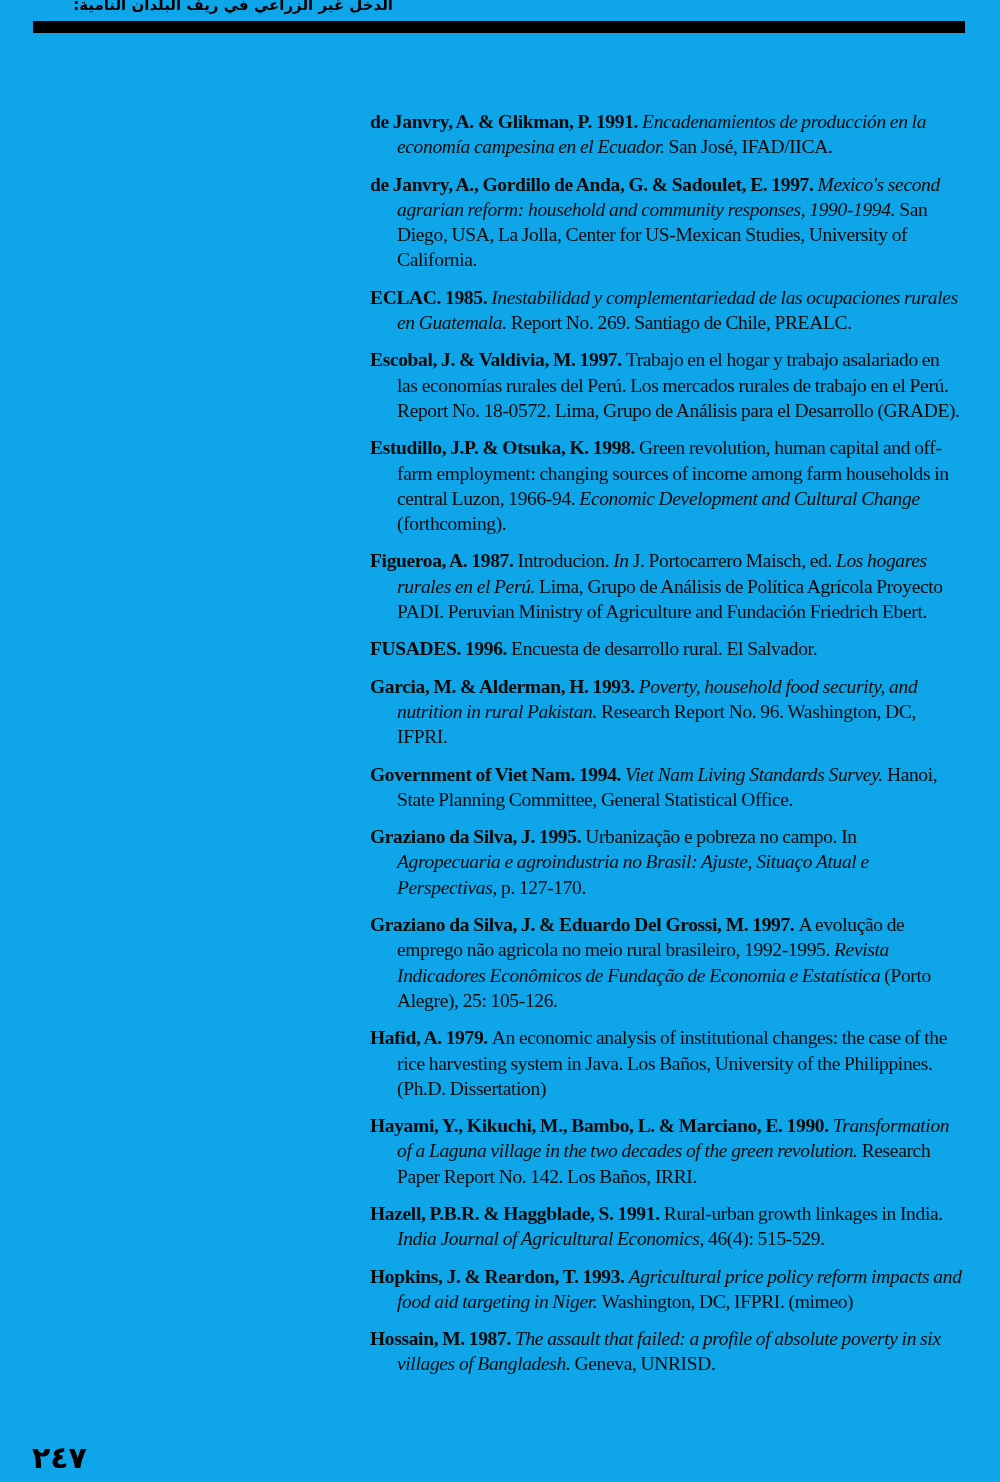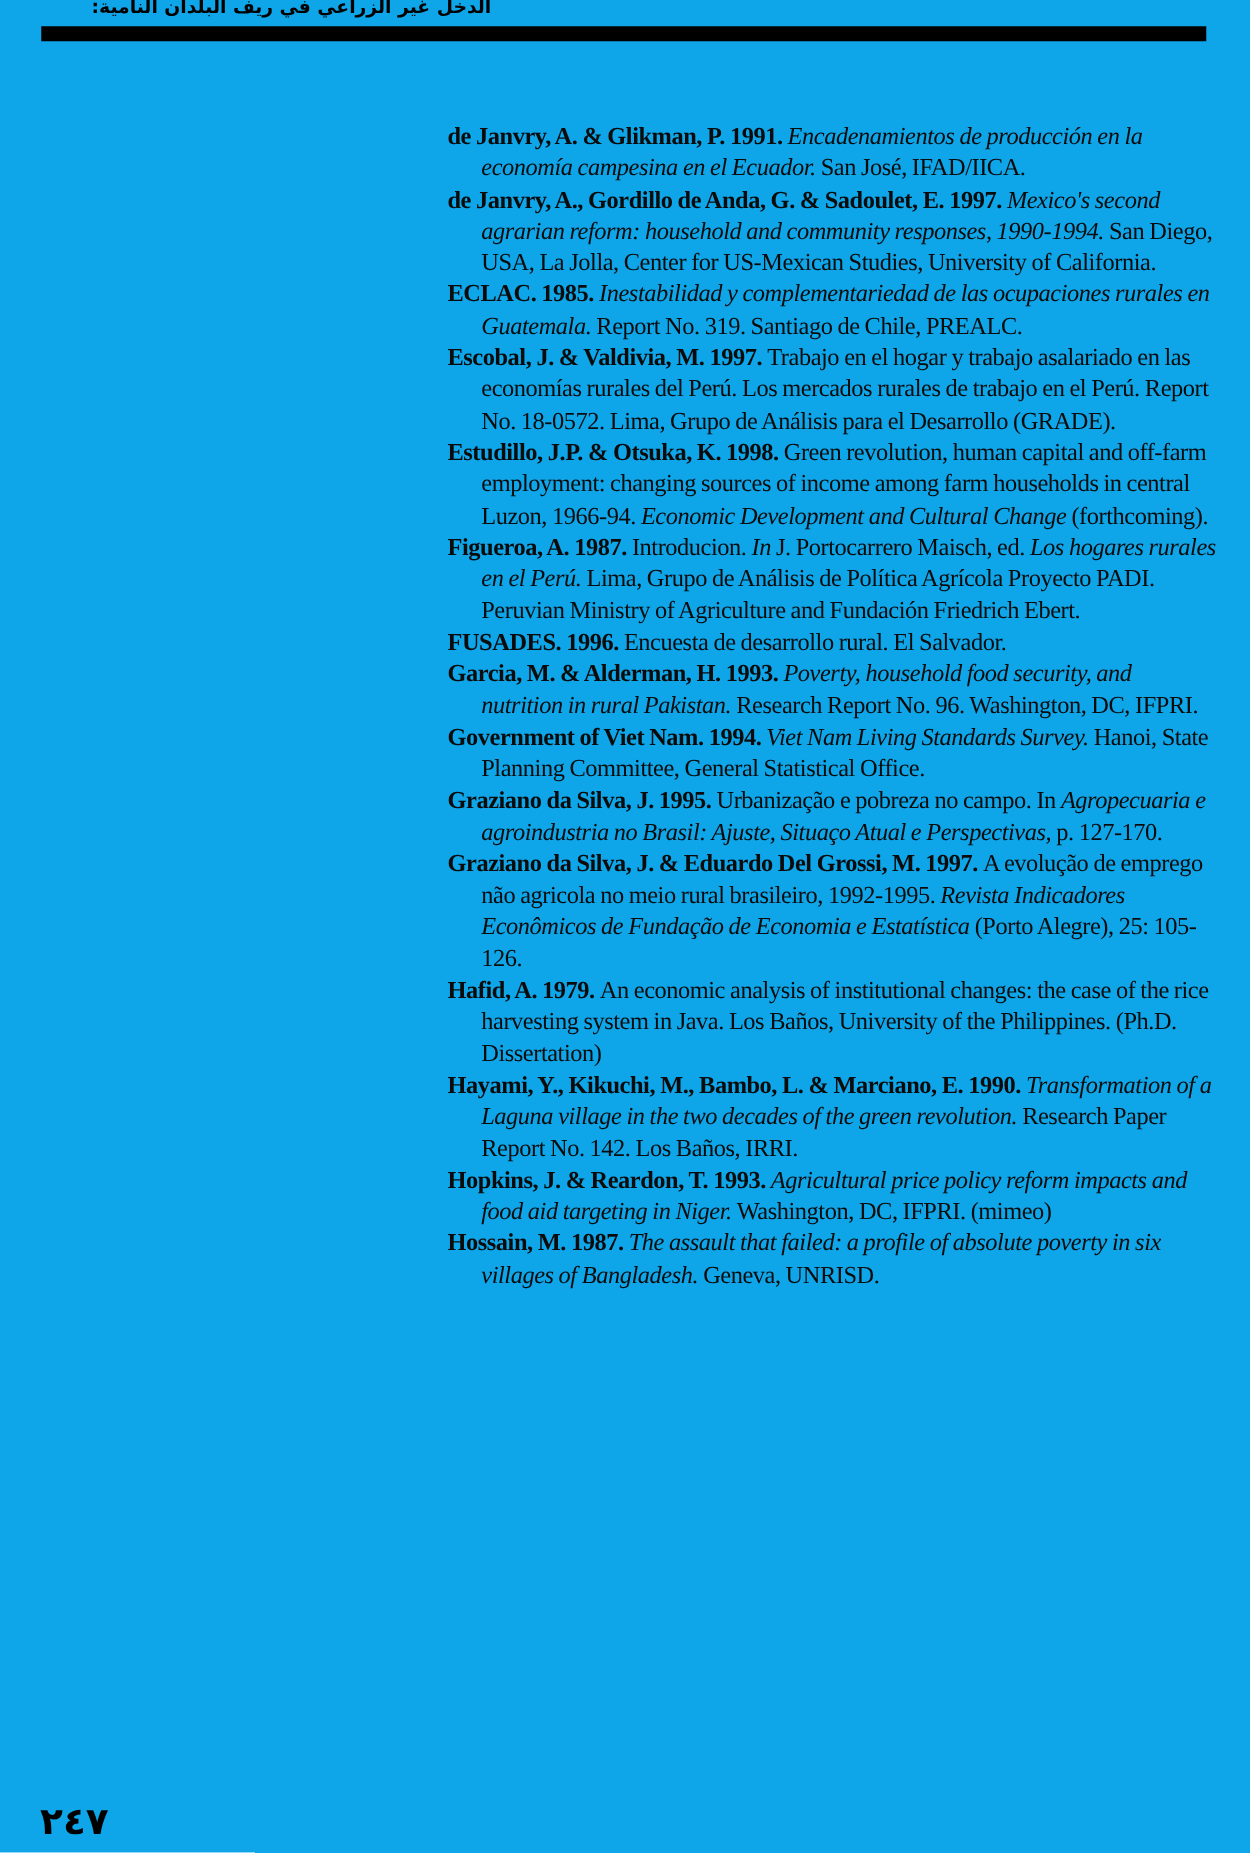--- a/index.html
+++ b/index.html
@@ -43,21 +43,21 @@
     position: absolute;
     left: 358px;
     top: 97px;
     width: 616px;
     font-size: 19.5px;
     line-height: 25.3px;
     letter-spacing: -0.35px;
     word-spacing: -0.5px;
   }
   .refs p {
-    margin: 0;
+    margin: 12px;
     padding-left: 27px;
     text-indent: -27px;
   }
   .run-b { font-weight: bold; }
   .run-i { font-style: italic; }
   .run-r { font-weight: normal; font-style: normal; }
   .page-number {
     position: absolute;
     left: 32px;
     top: 1440px;
@@ -70,28 +70,29 @@
 </style>
 </head>
 <body>
 
 <div class="page">
   <div class="arabic-header">الدخل غير الزراعي في ريف البلدان النامية:</div>
   <div class="header-rule"></div>
   <div class="refs" id="refs">
       <p><span class="run-b">de Janvry, A. &amp; Glikman, P. 1991. </span><span class="run-i">Encadenamientos de producción en la economía campesina en el Ecuador. </span><span class="run-r">San José, IFAD/IICA.</span></p>
       <p><span class="run-b">de Janvry, A., Gordillo de Anda, G. &amp; Sadoulet, E. 1997. </span><span class="run-i">Mexico's second agrarian reform: household and community responses, 1990-1994. </span><span class="run-r">San Diego, USA, La Jolla, Center for US-Mexican Studies, University of California.</span></p>
-      <p><span class="run-b">ECLAC. 1985. </span><span class="run-i">Inestabilidad y complementariedad de las ocupaciones rurales en Guatemala. </span><span class="run-r">Report No. 319. Santiago de Chile, PREALC.</span></p>
+      <p><span class="run-b">ECLAC. 1985. </span><span class="run-i">Inestabilidad y complementariedad de las ocupaciones rurales en Guatemala. </span><span class="run-r">Report No. 269. Santiago de Chile, PREALC.</span></p>
       <p><span class="run-b">Escobal, J. &amp; Valdivia, M. 1997. </span><span class="run-r">Trabajo en el hogar y trabajo asalariado en las economías rurales del Perú. Los mercados rurales de trabajo en el Perú. Report No. 18-0572. Lima, Grupo de Análisis para el Desarrollo (GRADE).</span></p>
       <p><span class="run-b">Estudillo, J.P. &amp; Otsuka, K. 1998. </span><span class="run-r">Green revolution, human capital and off-farm employment: changing sources of income among farm households in central Luzon, 1966-94. </span><span class="run-i">Economic Development and Cultural Change </span><span class="run-r">(forthcoming).</span></p>
       <p><span class="run-b">Figueroa, A. 1987. </span><span class="run-r">Introducion. </span><span class="run-i">In </span><span class="run-r">J. Portocarrero Maisch, ed. </span><span class="run-i">Los hogares rurales en el Perú. </span><span class="run-r">Lima, Grupo de Análisis de Política Agrícola Proyecto PADI. Peruvian Ministry of Agriculture and Fundación Friedrich Ebert.</span></p>
       <p><span class="run-b">FUSADES. 1996. </span><span class="run-r">Encuesta de desarrollo rural. El Salvador.</span></p>
       <p><span class="run-b">Garcia, M. &amp; Alderman, H. 1993. </span><span class="run-i">Poverty, household food security, and nutrition in rural Pakistan. </span><span class="run-r">Research Report No. 96. Washington, DC, IFPRI.</span></p>
       <p><span class="run-b">Government of Viet Nam. 1994. </span><span class="run-i">Viet Nam Living Standards Survey. </span><span class="run-r">Hanoi, State Planning Committee, General Statistical Office.</span></p>
       <p><span class="run-b">Graziano da Silva, J. 1995. </span><span class="run-r">Urbanização e pobreza no campo. In </span><span class="run-i">Agropecuaria e agroindustria no Brasil: Ajuste, Situaço Atual e Perspectivas, </span><span class="run-r">p. 127-170.</span></p>
       <p><span class="run-b">Graziano da Silva, J. &amp; Eduardo Del Grossi, M. 1997. </span><span class="run-r">A evolução de emprego não agricola no meio rural brasileiro, 1992-1995. </span><span class="run-i">Revista Indicadores Econômicos de Fundação de Economia e Estatística </span><span class="run-r">(Porto Alegre), 25: 105-126.</span></p>
       <p><span class="run-b">Hafid, A. 1979. </span><span class="run-r">An economic analysis of institutional changes: the case of the rice harvesting system in Java. Los Baños, University of the Philippines. (Ph.D. Dissertation)</span></p>
       <p><span class="run-b">Hayami, Y., Kikuchi, M., Bambo, L. &amp; Marciano, E. 1990. </span><span class="run-i">Transformation of a Laguna village in the two decades of the green revolution. </span><span class="run-r">Research Paper Report No. 142. Los Baños, IRRI.</span></p>
+      <p><span class="run-b">Hazell, P.B.R. &amp; Haggblade, S. 1991. </span><span class="run-r">Rural-urban growth linkages in India. </span><span class="run-i">India Journal of Agricultural Economics, </span><span class="run-r">46(4): 515-529.</span></p>
       <p><span class="run-b">Hopkins, J. &amp; Reardon, T. 1993. </span><span class="run-i">Agricultural price policy reform impacts and food aid targeting in Niger. </span><span class="run-r">Washington, DC, IFPRI. (mimeo)</span></p>
       <p><span class="run-b">Hossain, M. 1987. </span><span class="run-i">The assault that failed: a profile of absolute poverty in six villages of Bangladesh. </span><span class="run-r">Geneva, UNRISD.</span></p>
     </div>
   <div class="page-number">٢٤٧</div>
 </div>
 
 </body></html>

